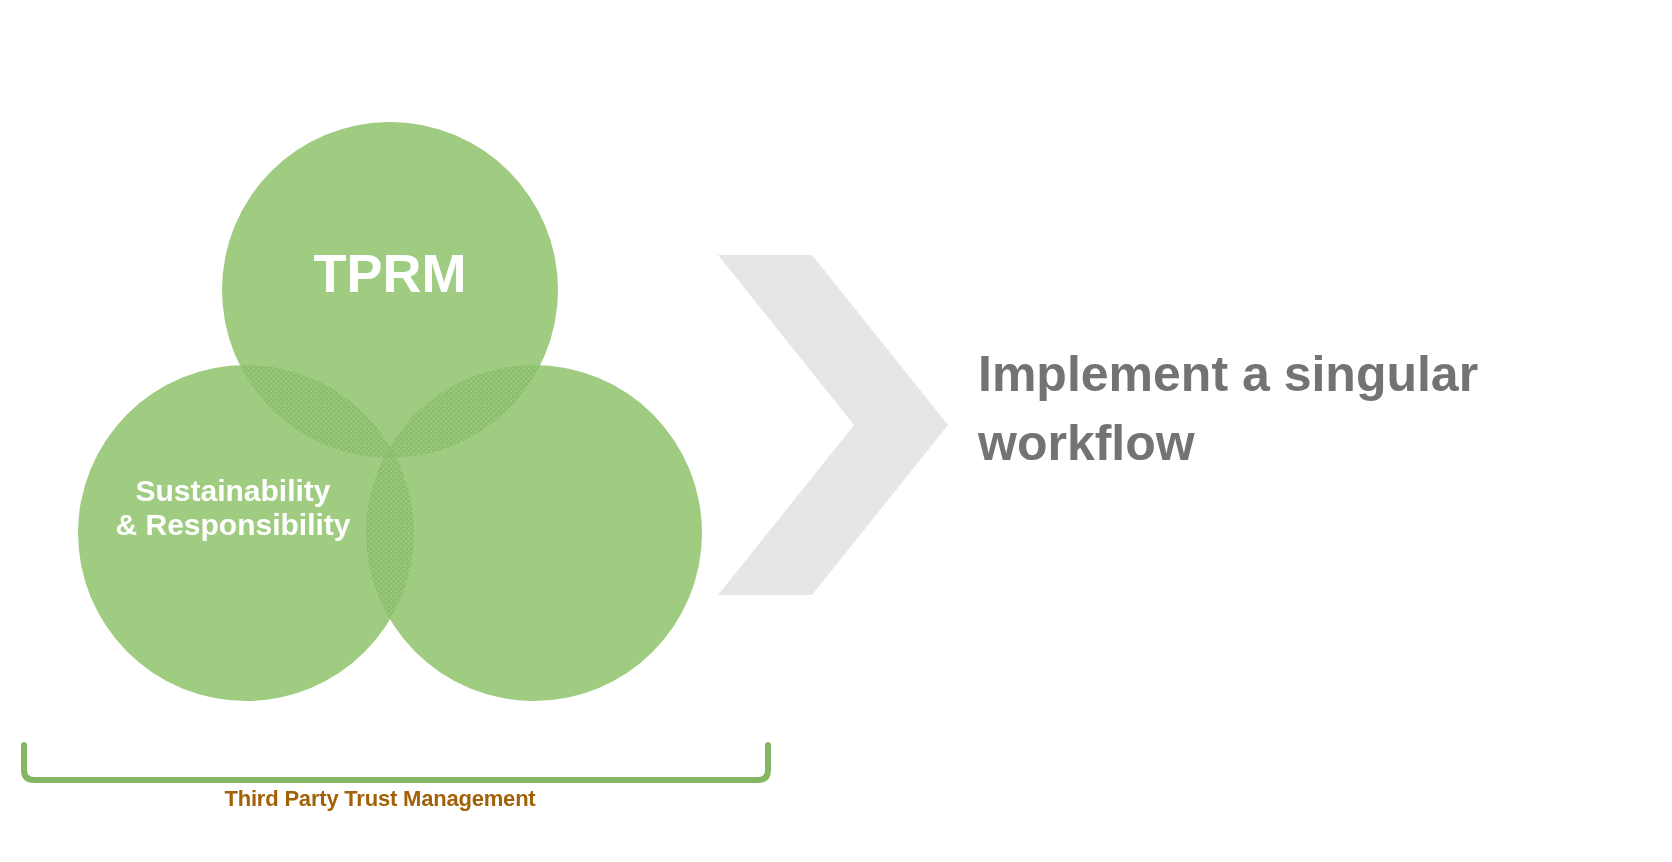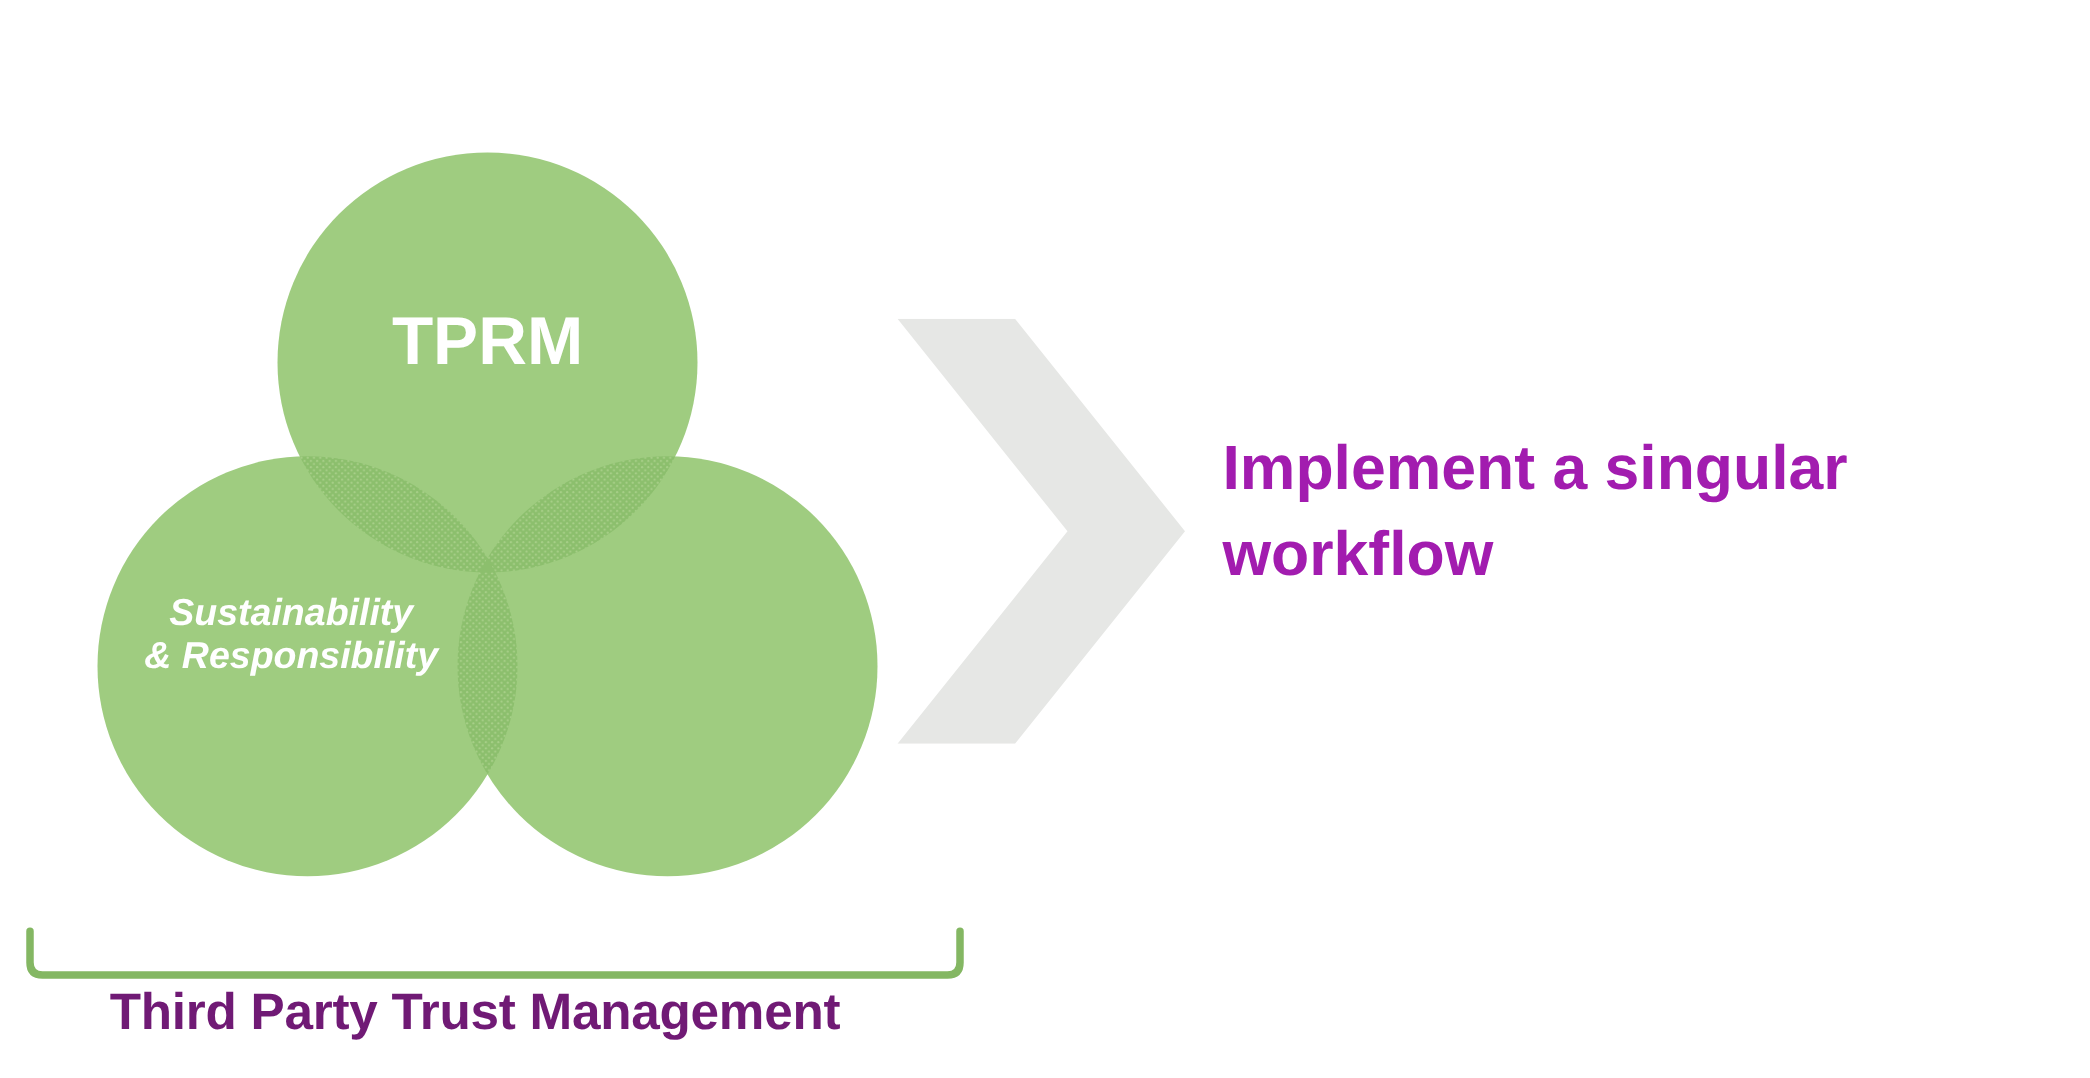--- a/index.html
+++ b/index.html
@@ -52,21 +52,20 @@
     left: 400px;
     top: 487px;
     width: 280px;
     font-size: 54px;
   }
   #venn-label-sustainability {
     left: 88px;
     top: 474px;
     width: 290px;
     font-size: 30px;
-    font-style: italic;
   }
 
   
   #bracket-group {
     position: absolute;
     left: 0px;
     top: 690px;
     width: 800px;
     height: 172px;
   }
@@ -74,23 +73,23 @@
     position: absolute;
     left: 0;
     top: 0;
   }
   #bracket-caption {
     position: absolute;
     left: 0px;
     top: 96px;
     width: 760px;
     text-align: center;
-    font-size: 41px;
+    font-size: 22px;
     font-weight: bold;
-    color: #701a75;
+    color: #a16207;
     letter-spacing: -0.2px;
   }
 
   
   #chevron-arrow {
     position: absolute;
     left: 700px;
     top: 255px;
     width: 260px;
     height: 340px;
@@ -98,21 +97,21 @@
 
   
   #callout-text {
     position: absolute;
     left: 978px;
     top: 340px;
     width: 640px;
     font-size: 50px;
     font-weight: bold;
     line-height: 1.38;
-    color: #a21caf;
+    color: #737373;
     font-stretch: condensed;
     white-space: pre-line;
   }
 </style>
 </head>
 <body>
 
 <div id="slide">
 
   <div id="venn-diagram">

